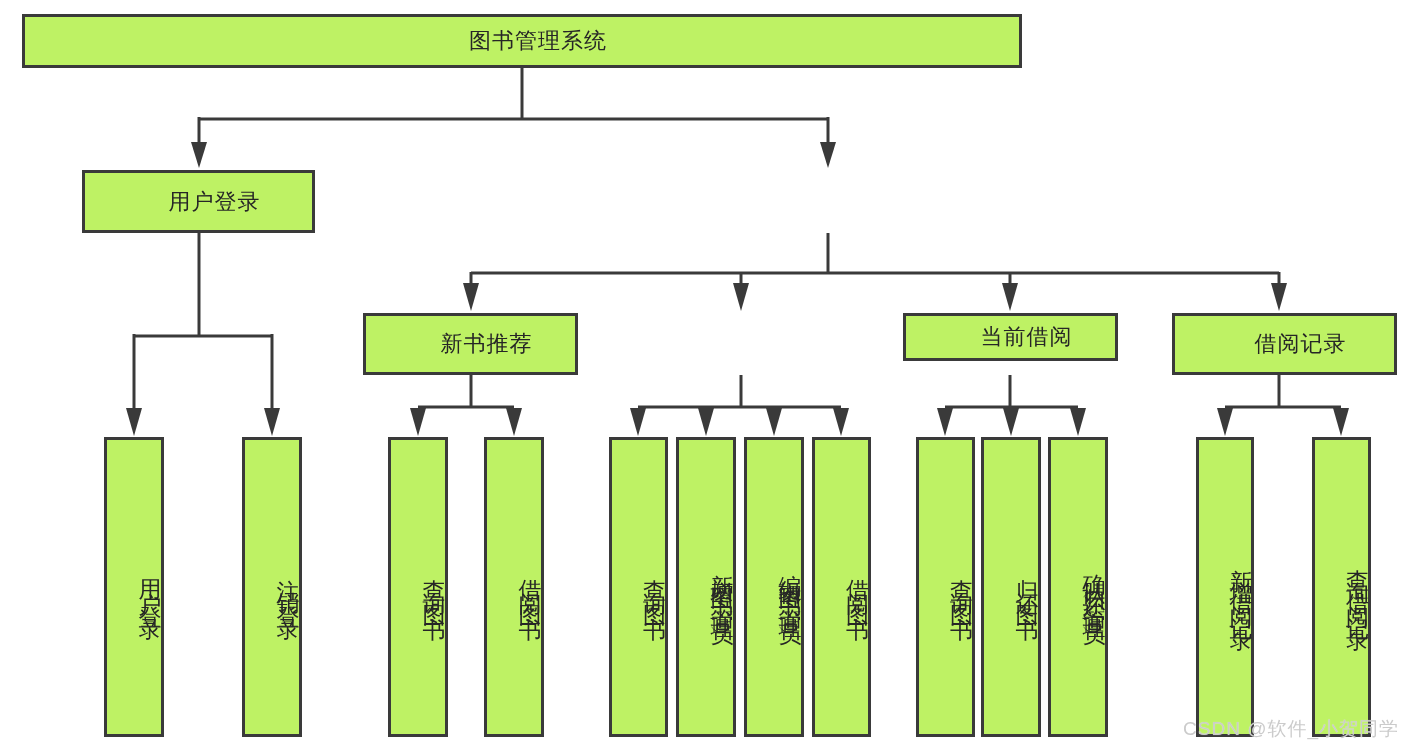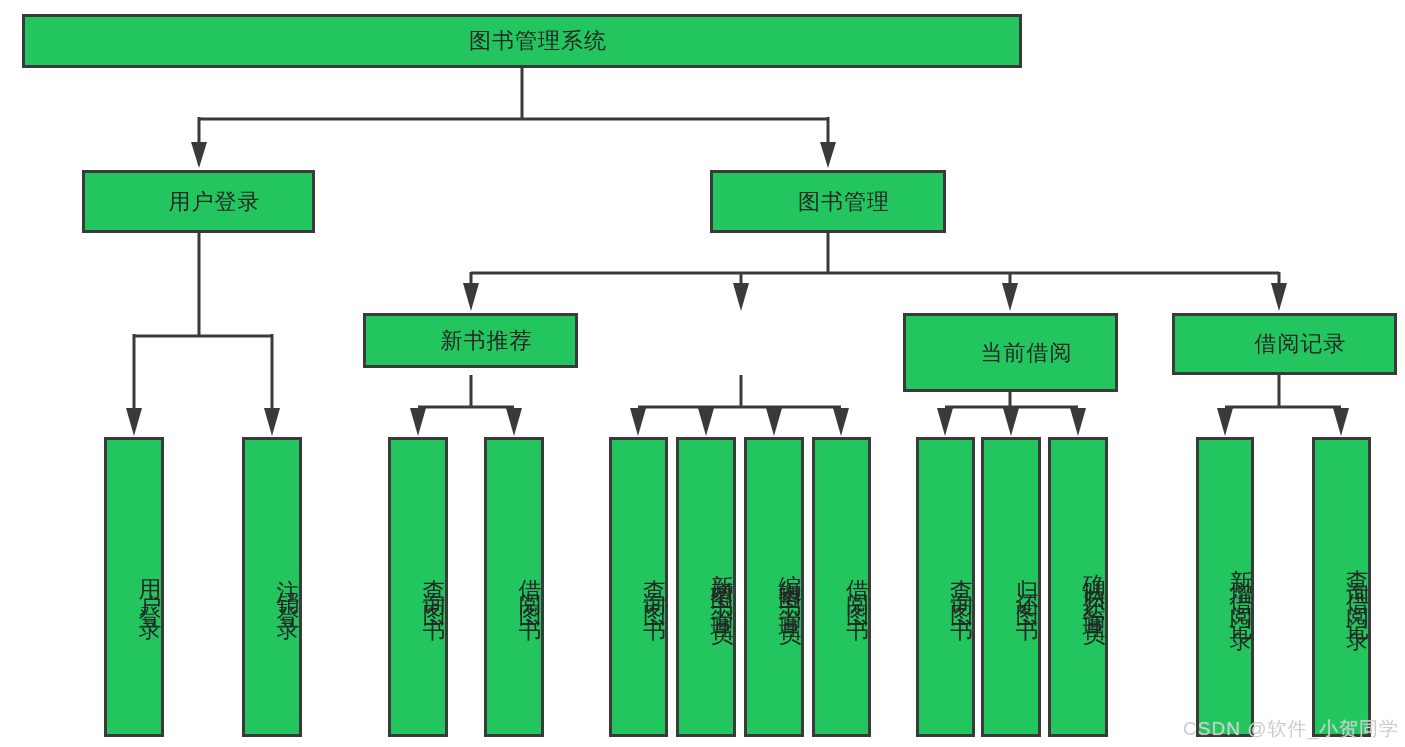--- a/index.html
+++ b/index.html
@@ -13,21 +13,21 @@
   }
   #connectors {
     position: absolute;
     left: 0; top: 0;
     width: 1405px; height: 747px;
     pointer-events: none;
   }
   .box {
     position: absolute;
     box-sizing: border-box;
-    background: #22c55e;
+    background: #bef264;
     border: 3px solid #3a3a3a;
     color: #262626;
     display: flex;
     align-items: center;
     justify-content: center;
     font-size: 22px;
     letter-spacing: 1px;
     line-height: 1;
     white-space: nowrap;
     z-index: 2;
@@ -113,24 +113,23 @@
       <polygon points="1003,408 1019,408 1011,436"></polygon>
       <polygon points="1070,408 1086,408 1078,436"></polygon>
       <polygon points="1217,408 1233,408 1225,436"></polygon>
       <polygon points="1333,408 1349,408 1341,436"></polygon>
     </g>
   </svg>
 
   <div class="box" style="left:22px; top:14px; width:1000px; height:54px;">图书管理系统</div>
 
   <div class="box" style="left:82px; top:170px; width:233px; height:63px;">用户登录</div>
-  <div class="box" style="left:710px; top:170px; width:236px; height:63px;">图书管理</div>
 
-  <div class="box" style="left:363px; top:313px; width:215px; height:55px;">新书推荐</div>
-  <div class="box" style="left:903px; top:313px; width:215px; height:79px;">当前借阅</div>
+  <div class="box" style="left:363px; top:313px; width:215px; height:62px;">新书推荐</div>
+  <div class="box" style="left:903px; top:313px; width:215px; height:48px;">当前借阅</div>
   <div class="box" style="left:1172px; top:313px; width:225px; height:62px;">借阅记录</div>
 
   <div class="box v" style="left:104px; top:437px; width:60px; height:300px;">用户登录</div>
   <div class="box v" style="left:242px; top:437px; width:60px; height:300px;">注销登录</div>
 
   <div class="box v" style="left:388px; top:437px; width:60px; height:300px;">查询图书</div>
   <div class="box v" style="left:484px; top:437px; width:60px; height:300px;">借阅图书</div>
 
   <div class="box v" style="left:609px; top:437px; width:59px; height:300px;">查询图书</div>
   <div class="box v long" style="left:676px; top:437px; width:60px; height:300px;">新增图书（管理员）</div>

